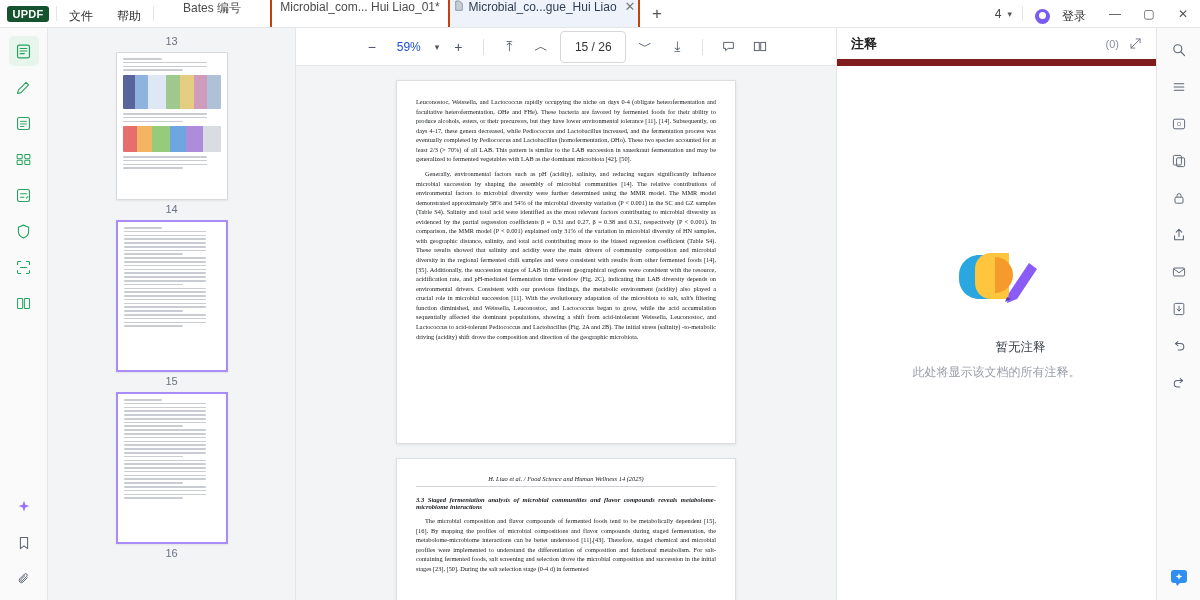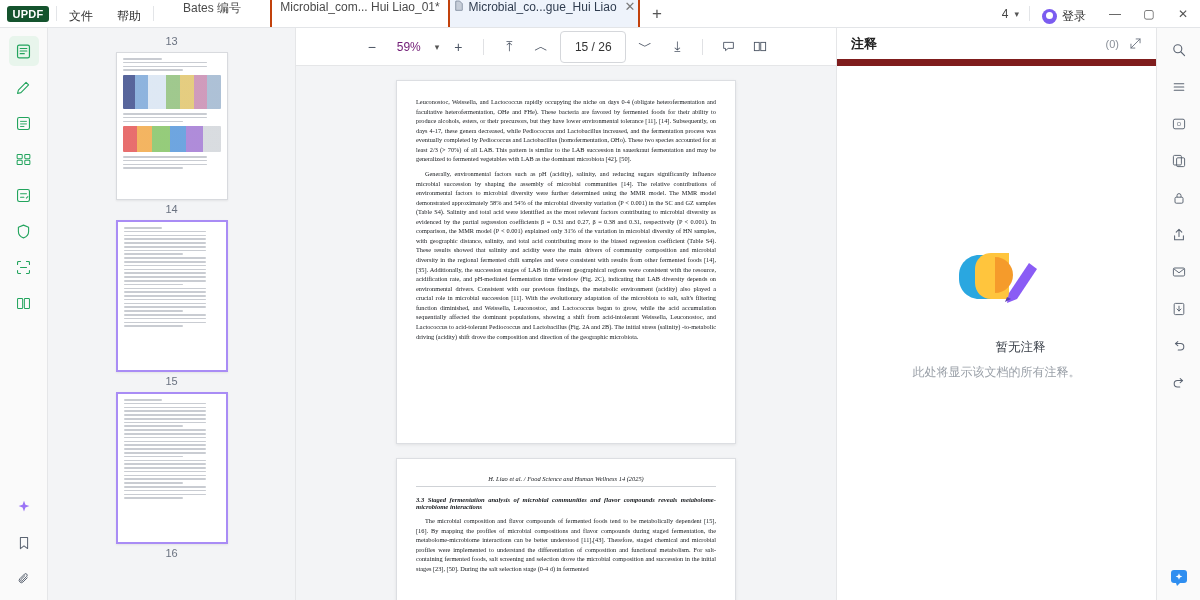--- a/index.html
+++ b/index.html
@@ -53,21 +53,21 @@
   .tab-add {
     display: flex; align-items: center; justify-content: center;
     width: 34px; font-size: 17px; color: #555;
   }
   .tb-right { display: flex; align-items: stretch; margin-left: auto; }
   .pagecount {
     display: flex; align-items: center; gap: 4px; font-size: 12px; color: #444;
     padding: 0 10px;
   }
   .login {
-    display: flex; align-items: center; gap: 5px; font-size: 12px; color: #333;
+    display: flex; align-items: center; gap: 12px; font-size: 12px; color: #333;
     padding: 16px 12px;
   }
   .avatar {
     width: 15px; height: 15px; border-radius: 50%;
     background: #7b5cf0; display: inline-block; position: relative;
   }
   .avatar:after {
     content: ""; position: absolute; left: 4px; top: 3px;
     width: 7px; height: 7px; border-radius: 50%; background: #fff;
   }
@@ -129,21 +129,21 @@
   
   .viewer { flex: 1; display: flex; flex-direction: column; min-width: 0; background: #f3f4f6; }
   .toolbar {
     height: 38px; background: #fff; border-bottom: 1px solid #e5e6e8;
     display: flex; align-items: center; justify-content: center; gap: 6px;
   }
   .tb-ic {
     width: 26px; height: 26px; border-radius: 4px; display: flex;
     align-items: center; justify-content: center; color: #4c5564; font-size: 14px;
   }
-  .zoomval { font-size: 12px; color: #701a75; min-width: 36px; text-align: center; }
+  .zoomval { font-size: 12px; color: #1d4ed8; min-width: 36px; text-align: center; }
   .caret { font-size: 9px; color: #555; margin-left: 2px; }
   .tb-divider { width: 1px; height: 16px; background: #e0e1e4; margin: 0 6px; }
   .pagebox {
     border: 1px solid #d5d7db; border-radius: 4px; height: 32px; min-width: 66px;
     display: flex; align-items: center; justify-content: center;
     font-size: 12px; color: #333; padding: 0 8px; background: #fff;
   }
   .pages { flex: 1; overflow: hidden; padding: 14px 0 0; display: flex;
     flex-direction: column; align-items: center; }
   .page {

